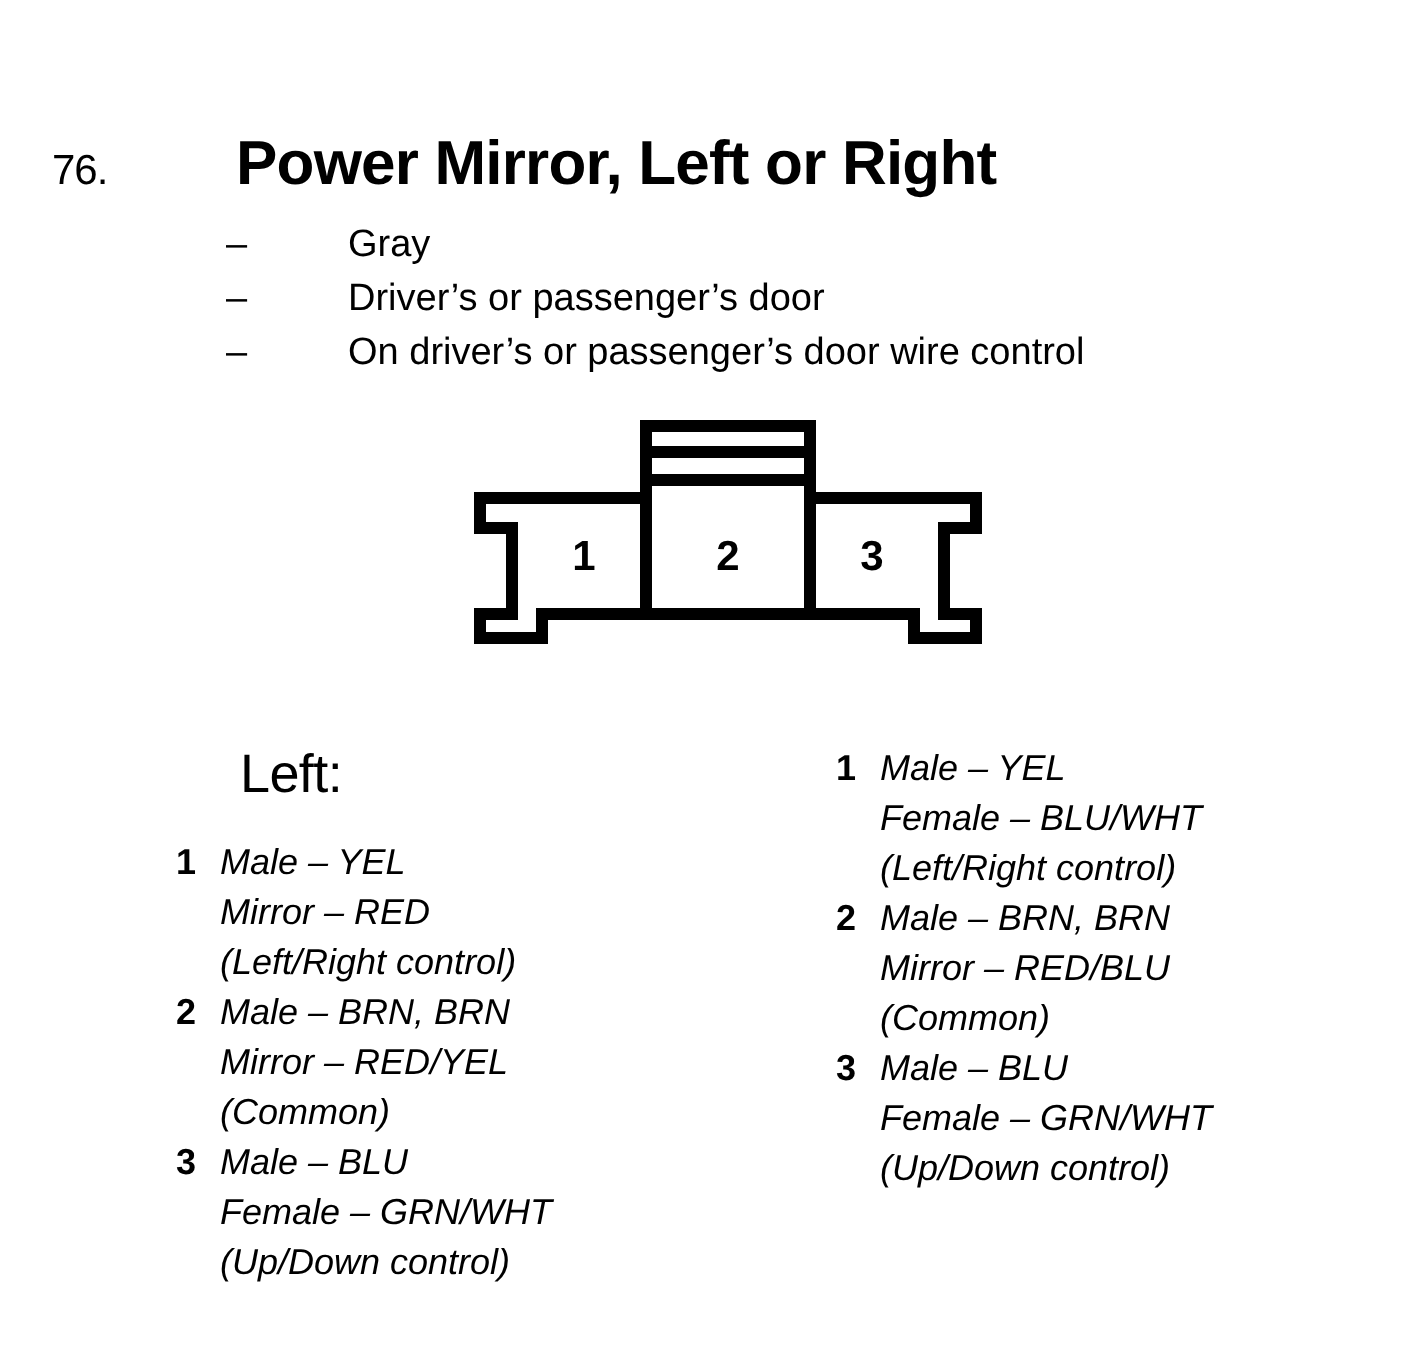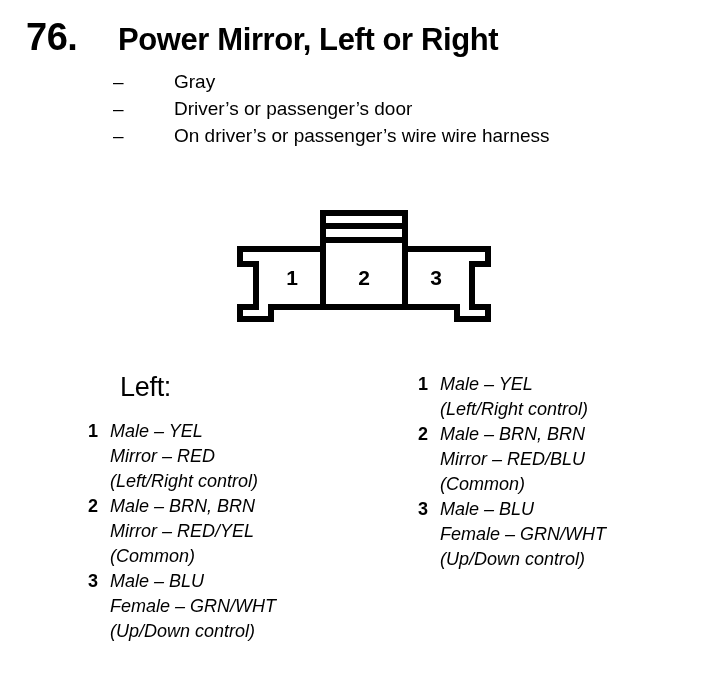--- a/index.html
+++ b/index.html
@@ -22,31 +22,32 @@
     left: 0;
     top: 16px;
     width: 704px;
   }
   .title-row {
     display: flex;
     align-items: baseline;
     padding-left: 26px;
   }
   .title-number {
-    font-size: 38px;
-    font-weight: bold;
+    font-size: 21px;
+    font-weight: normal;
     letter-spacing: -0.5px;
     width: 92px;
     flex: 0 0 92px;
   }
   .title-text {
     font-size: 31px;
     font-weight: bold;
     letter-spacing: -0.4px;
     white-space: nowrap;
+    margin-top: 48px;
   }
 
   .bullets {
     margin-top: 9px;
     padding-left: 113px;
   }
   .bullet-line {
     font-size: 19px;
     line-height: 27px;
     white-space: nowrap;
@@ -135,21 +136,21 @@
     <div class="bullet-line">
       <span class="bullet-dash">–</span>
       <span class="bullet-text">Gray</span>
     </div>
     <div class="bullet-line">
       <span class="bullet-dash">–</span>
       <span class="bullet-text">Driver’s or passenger’s door</span>
     </div>
     <div class="bullet-line">
       <span class="bullet-dash">–</span>
-      <span class="bullet-text">On driver’s or passenger’s wire wire harness</span>
+      <span class="bullet-text">On driver’s or passenger’s door wire control</span>
     </div>
   </div>
 </div>
 
 <div class="connector-wrap">
   <svg class="connector-svg" width="254" height="112" viewBox="0 0 254 112">
 
     <path d="
         M 86 3
         L 168 3
@@ -218,20 +219,21 @@
       </div>
     </div>
   </div>
 
   <div class="column right">
 
     <div class="pin-entry">
       <span class="pin-index">1</span>
       <div class="pin-lines">
         <div class="pin-line">Male – YEL</div>
+        <div class="pin-line">Female – BLU/WHT</div>
         <div class="pin-line">(Left/Right control)</div>
       </div>
     </div>
 
     <div class="pin-entry">
       <span class="pin-index">2</span>
       <div class="pin-lines">
         <div class="pin-line">Male – BRN, BRN</div>
         <div class="pin-line">Mirror – RED/BLU</div>
         <div class="pin-line">(Common)</div>

